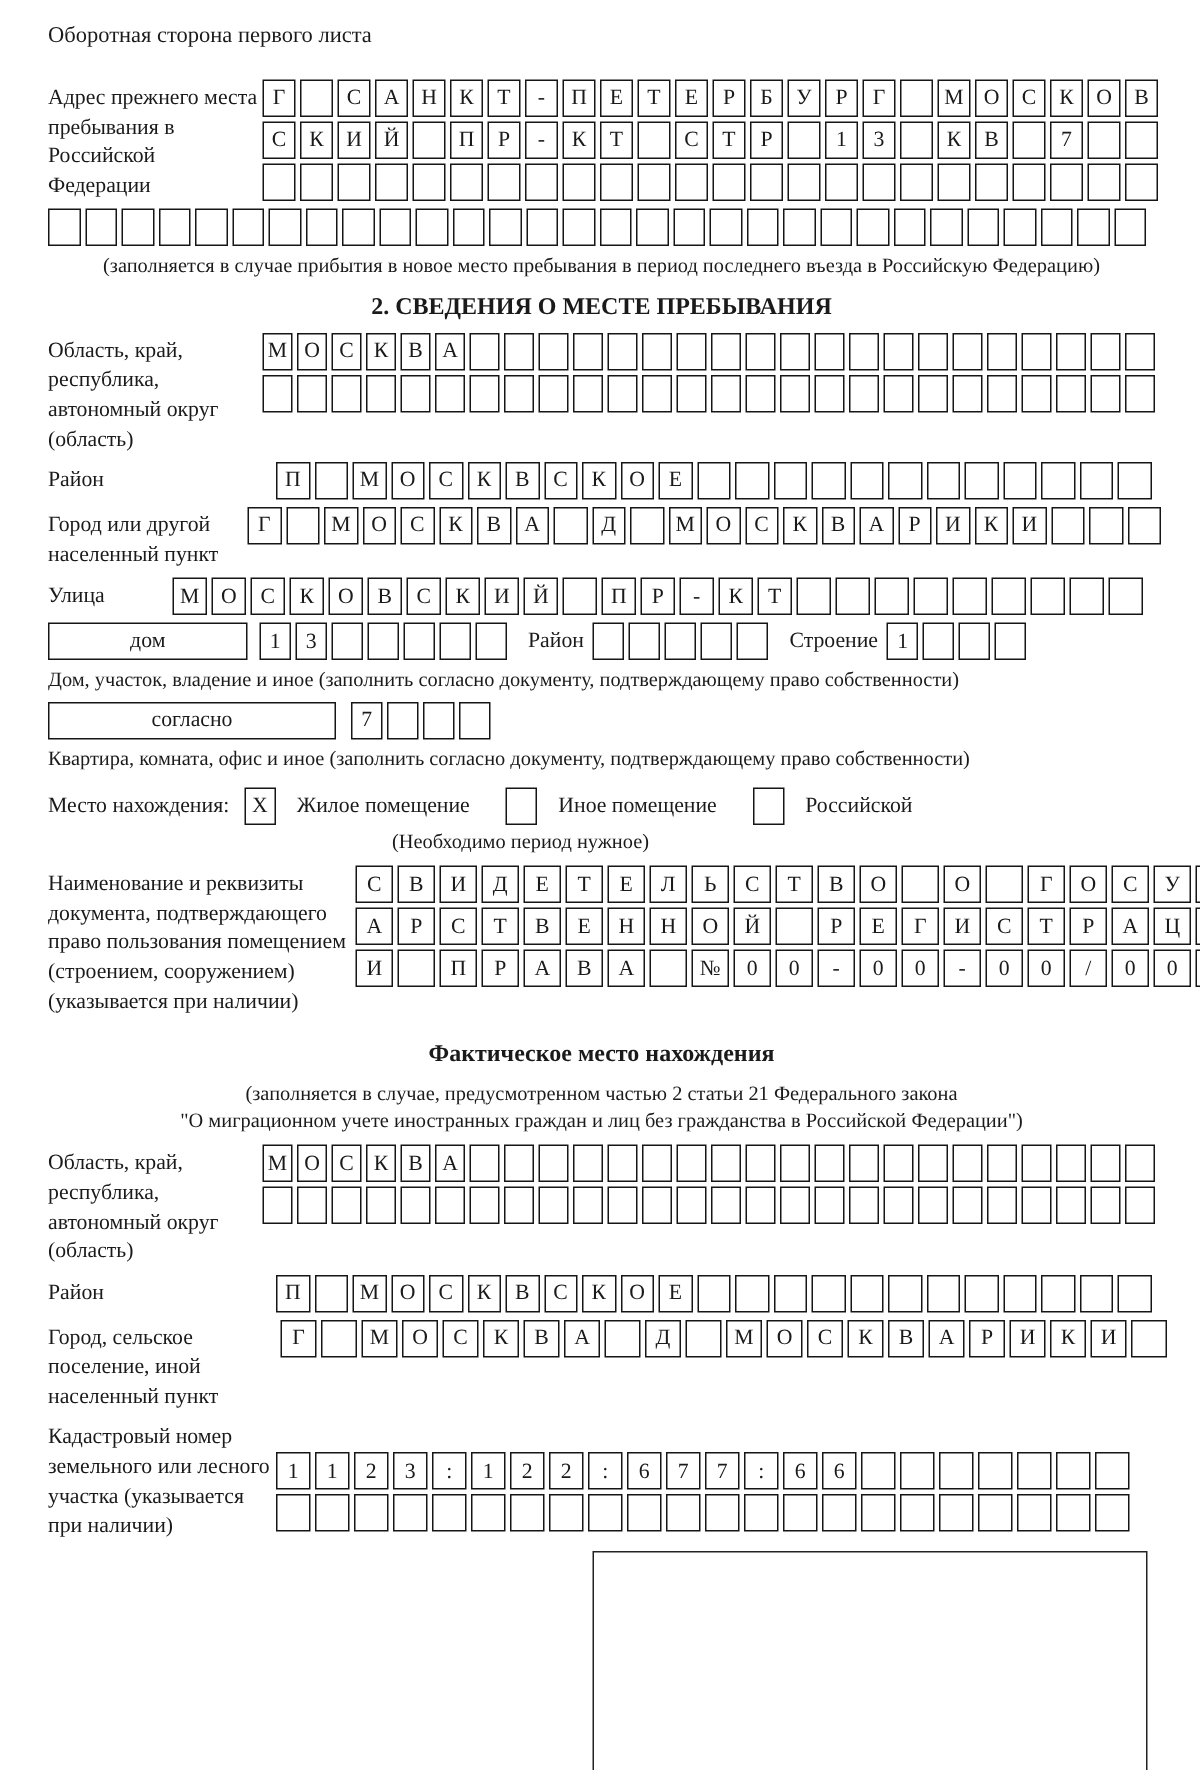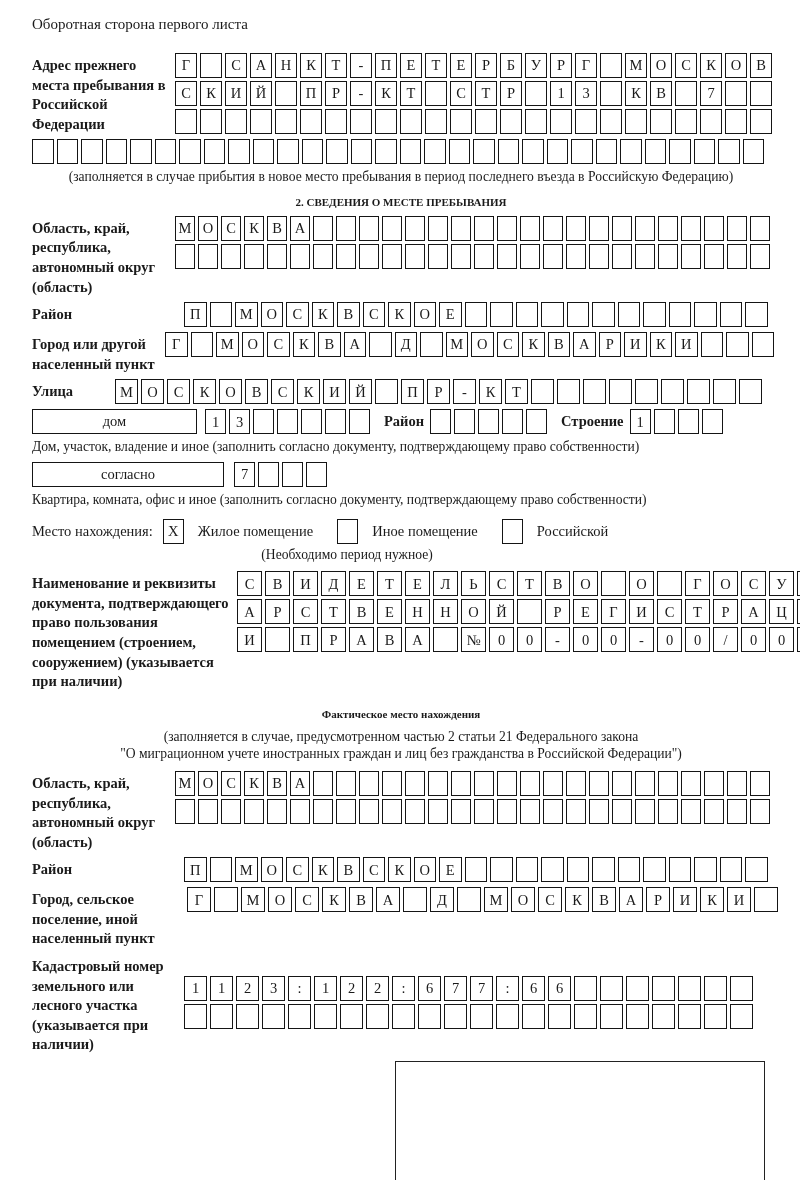--- a/index.html
+++ b/index.html
@@ -7,38 +7,38 @@
   body {
     width:800px; height:1180px; overflow:hidden;
     font-family:"Liberation Serif","DejaVu Serif",serif;
     color:#1a1a1a;
   }
   .page { padding:16px 30px 0 32px; }
 
   .header-note { text-align:left; font-size:15px; padding-right:4px; margin-bottom:20px; }
 
   .field { display:flex; align-items:flex-start; margin-bottom:5px; }
-  .flabel { font-size:14.5px; line-height:1.35; flex:none; padding-top:3px;font-weight:bold; }
+  .flabel { font-size:14.5px; line-height:1.35; flex:none; padding-top:3px; }
   .rows { display:flex; flex-direction:column; gap:3px; }
 
   .cells { display:flex; gap:3px; }
   .cell {
     flex:none; width:var(--cw,22px); height:25px;
     border:1.6px solid #151515; background:#fff;
     display:flex; align-items:center; justify-content:center;
     font-size:14.5px; line-height:1;
   }
   .wide-box {
     flex:none; height:25px; border:1.6px solid #151515;
     display:flex; align-items:center; justify-content:center; font-size:14.5px;
   }
 
   .note { font-size:13.6px; line-height:1.3; }
   .note.center { text-align:center; }
-  .sec-title { text-align:center; font-weight:bold; font-size:11px; margin:10px 0 8px 0; }
+  .sec-title { text-align:center; font-weight:bold; font-size:16px; margin:10px 0 8px 0; }
 
   .w140 { width:143px; } .w150 { width:152px; } .w130 { width:133px; }
   .w80  { width:83px; }  .w155 { width:155px; } .w200 { width:205px; }
 
   .inline-row { display:flex; align-items:center; margin-bottom:4px; }
   .stay-row { display:flex; align-items:center; font-size:14.5px; margin:10px 0 2px 0; }
   .stay-row .cell { margin:0 14px 0 10px; }
   .stay-opt-label { margin-right:14px; }
 
   .stamp-wrap { margin-top:6px; }
@@ -318,21 +318,21 @@
         <span class="cell"></span>
         <span class="cell"></span>
         <span class="cell"></span>
         <span class="cell"></span>
         <span class="cell"></span>
         <span class="cell"></span>
       </div>
   </div>
 
   <div class="inline-row">
-    <div class="wide-box" style="width:165px; margin-right:8px">дом</div>
+    <div class="wide-box" style="width:133px; margin-right:8px">дом</div>
     <div class="cells" style="--cw:21px">
         <span class="cell">1</span>
         <span class="cell">3</span>
         <span class="cell"></span>
         <span class="cell"></span>
         <span class="cell"></span>
         <span class="cell"></span>
         <span class="cell"></span>
       </div>
     <div class="flabel" style="padding:0 6px 0 14px">Район</div>

